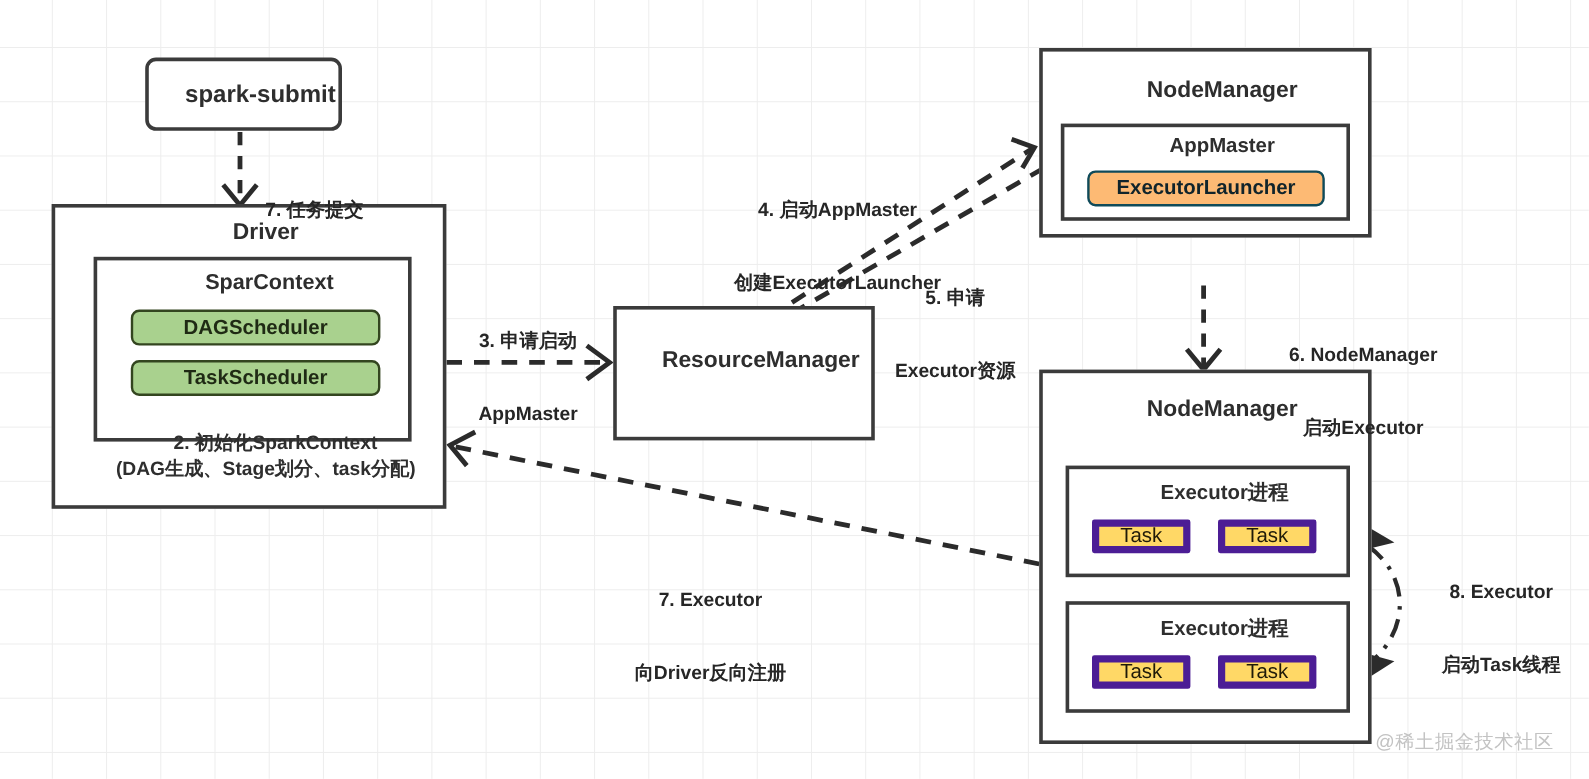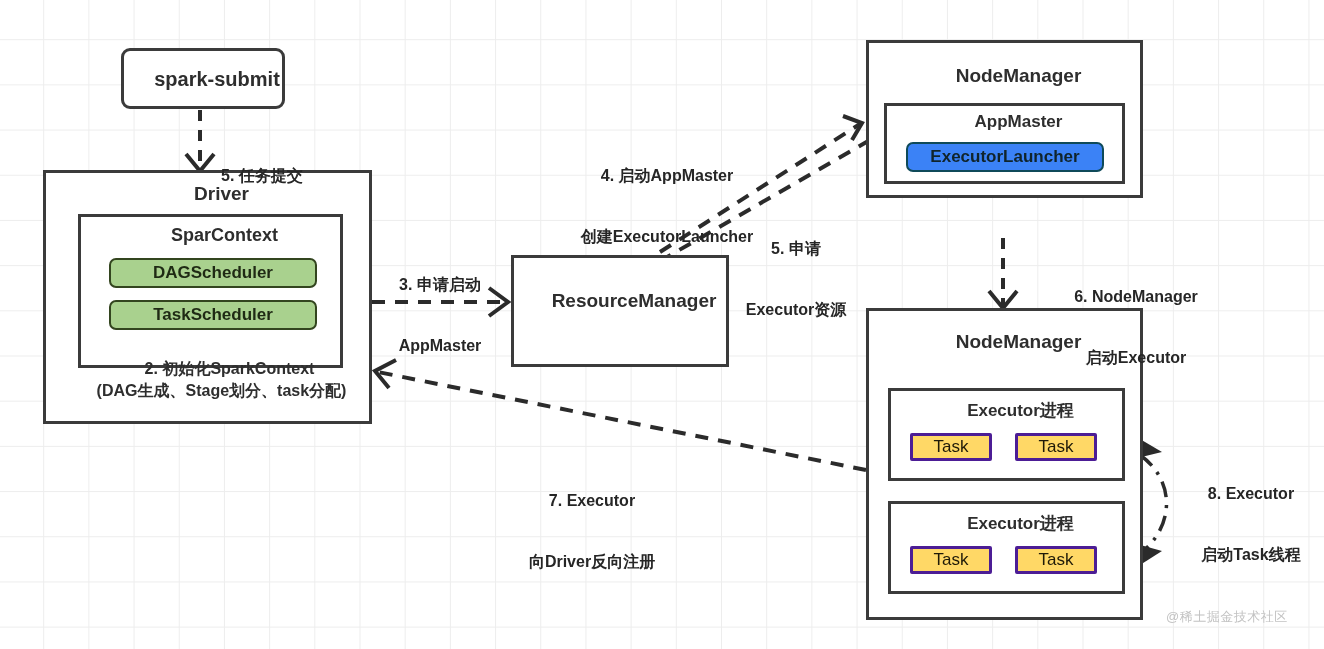--- a/index.html
+++ b/index.html
@@ -39,42 +39,41 @@
   }
   .pill{
     position:absolute;
     box-sizing:border-box;
     display:flex;align-items:center;justify-content:center;
     font-weight:bold;
     border-radius:7px;
     white-space:nowrap;
   }
   .pill-green{background:#a9d18e;border:2.5px solid #33451f;color:#1f2a14;}
-  .pill-blue{background:#3b82f6;border:2.5px solid #0f4a59;color:#10242b;}
+  .pill-blue{background:#fdba74;border:2.5px solid #0f4a59;color:#10242b;}
   .pill-task{
-    background:#ffd866;border:3px solid #4c1d95;color:#1f1a08;
+    background:#ffd866;border:6px solid #4c1d95;color:#1f1a08;
     border-radius:2px;font-weight:normal;
   }
 
   .lbl{
     position:absolute;
     font-weight:bold;
     color:#262626;
     line-height:1.26;
     white-space:pre;
   }
   .lbl.center{text-align:center;}
 
   .watermark{
     position:absolute;
     color:#c3c3c3;
-    font-size:13px;
+    font-size:16px;
     white-space:nowrap;
     letter-spacing:.5px;
-    margin-left:20px;
   }
 </style>
 </head>
 <body>
 
 <div id="canvas">
 
   <svg id="svg-layer" viewBox="0 0 1324 649" xmlns="http://www.w3.org/2000/svg">
 
     <g>
@@ -169,29 +168,29 @@
       <div class="pill pill-task" style="left:19px;top:42px;width:82px;height:28px;font-size:17px;">
         <span>Task</span>
       </div>
       <div class="pill pill-task" style="left:124px;top:42px;width:82px;height:28px;font-size:17px;">
         <span>Task</span>
       </div>
     </div>
   </div>
 
   <div class="lbl" style="left:221px;top:126px;font-size:16px;">
-    <div>5. 任务提交</div>
+    <div>7. 任务提交</div>
   </div>
 
   <div class="lbl center" style="left:376px;top:235px;width:128px;font-size:16px;">
     <div>3. 申请启动</div>
     <div>AppMaster</div>
   </div>
 
-  <div class="lbl center" style="left:565px;top:126px;width:204px;font-size:16px;">
+  <div class="lbl center" style="left:596px;top:126px;width:204px;font-size:16px;">
     <div>4. 启动AppMaster</div>
     <div>创建ExecutorLauncher</div>
   </div>
 
   <div class="lbl center" style="left:734px;top:199px;width:124px;font-size:16px;">
     <div>5. 申请</div>
     <div>Executor资源</div>
   </div>
 
   <div class="lbl center" style="left:1056px;top:247px;width:160px;font-size:16px;">

